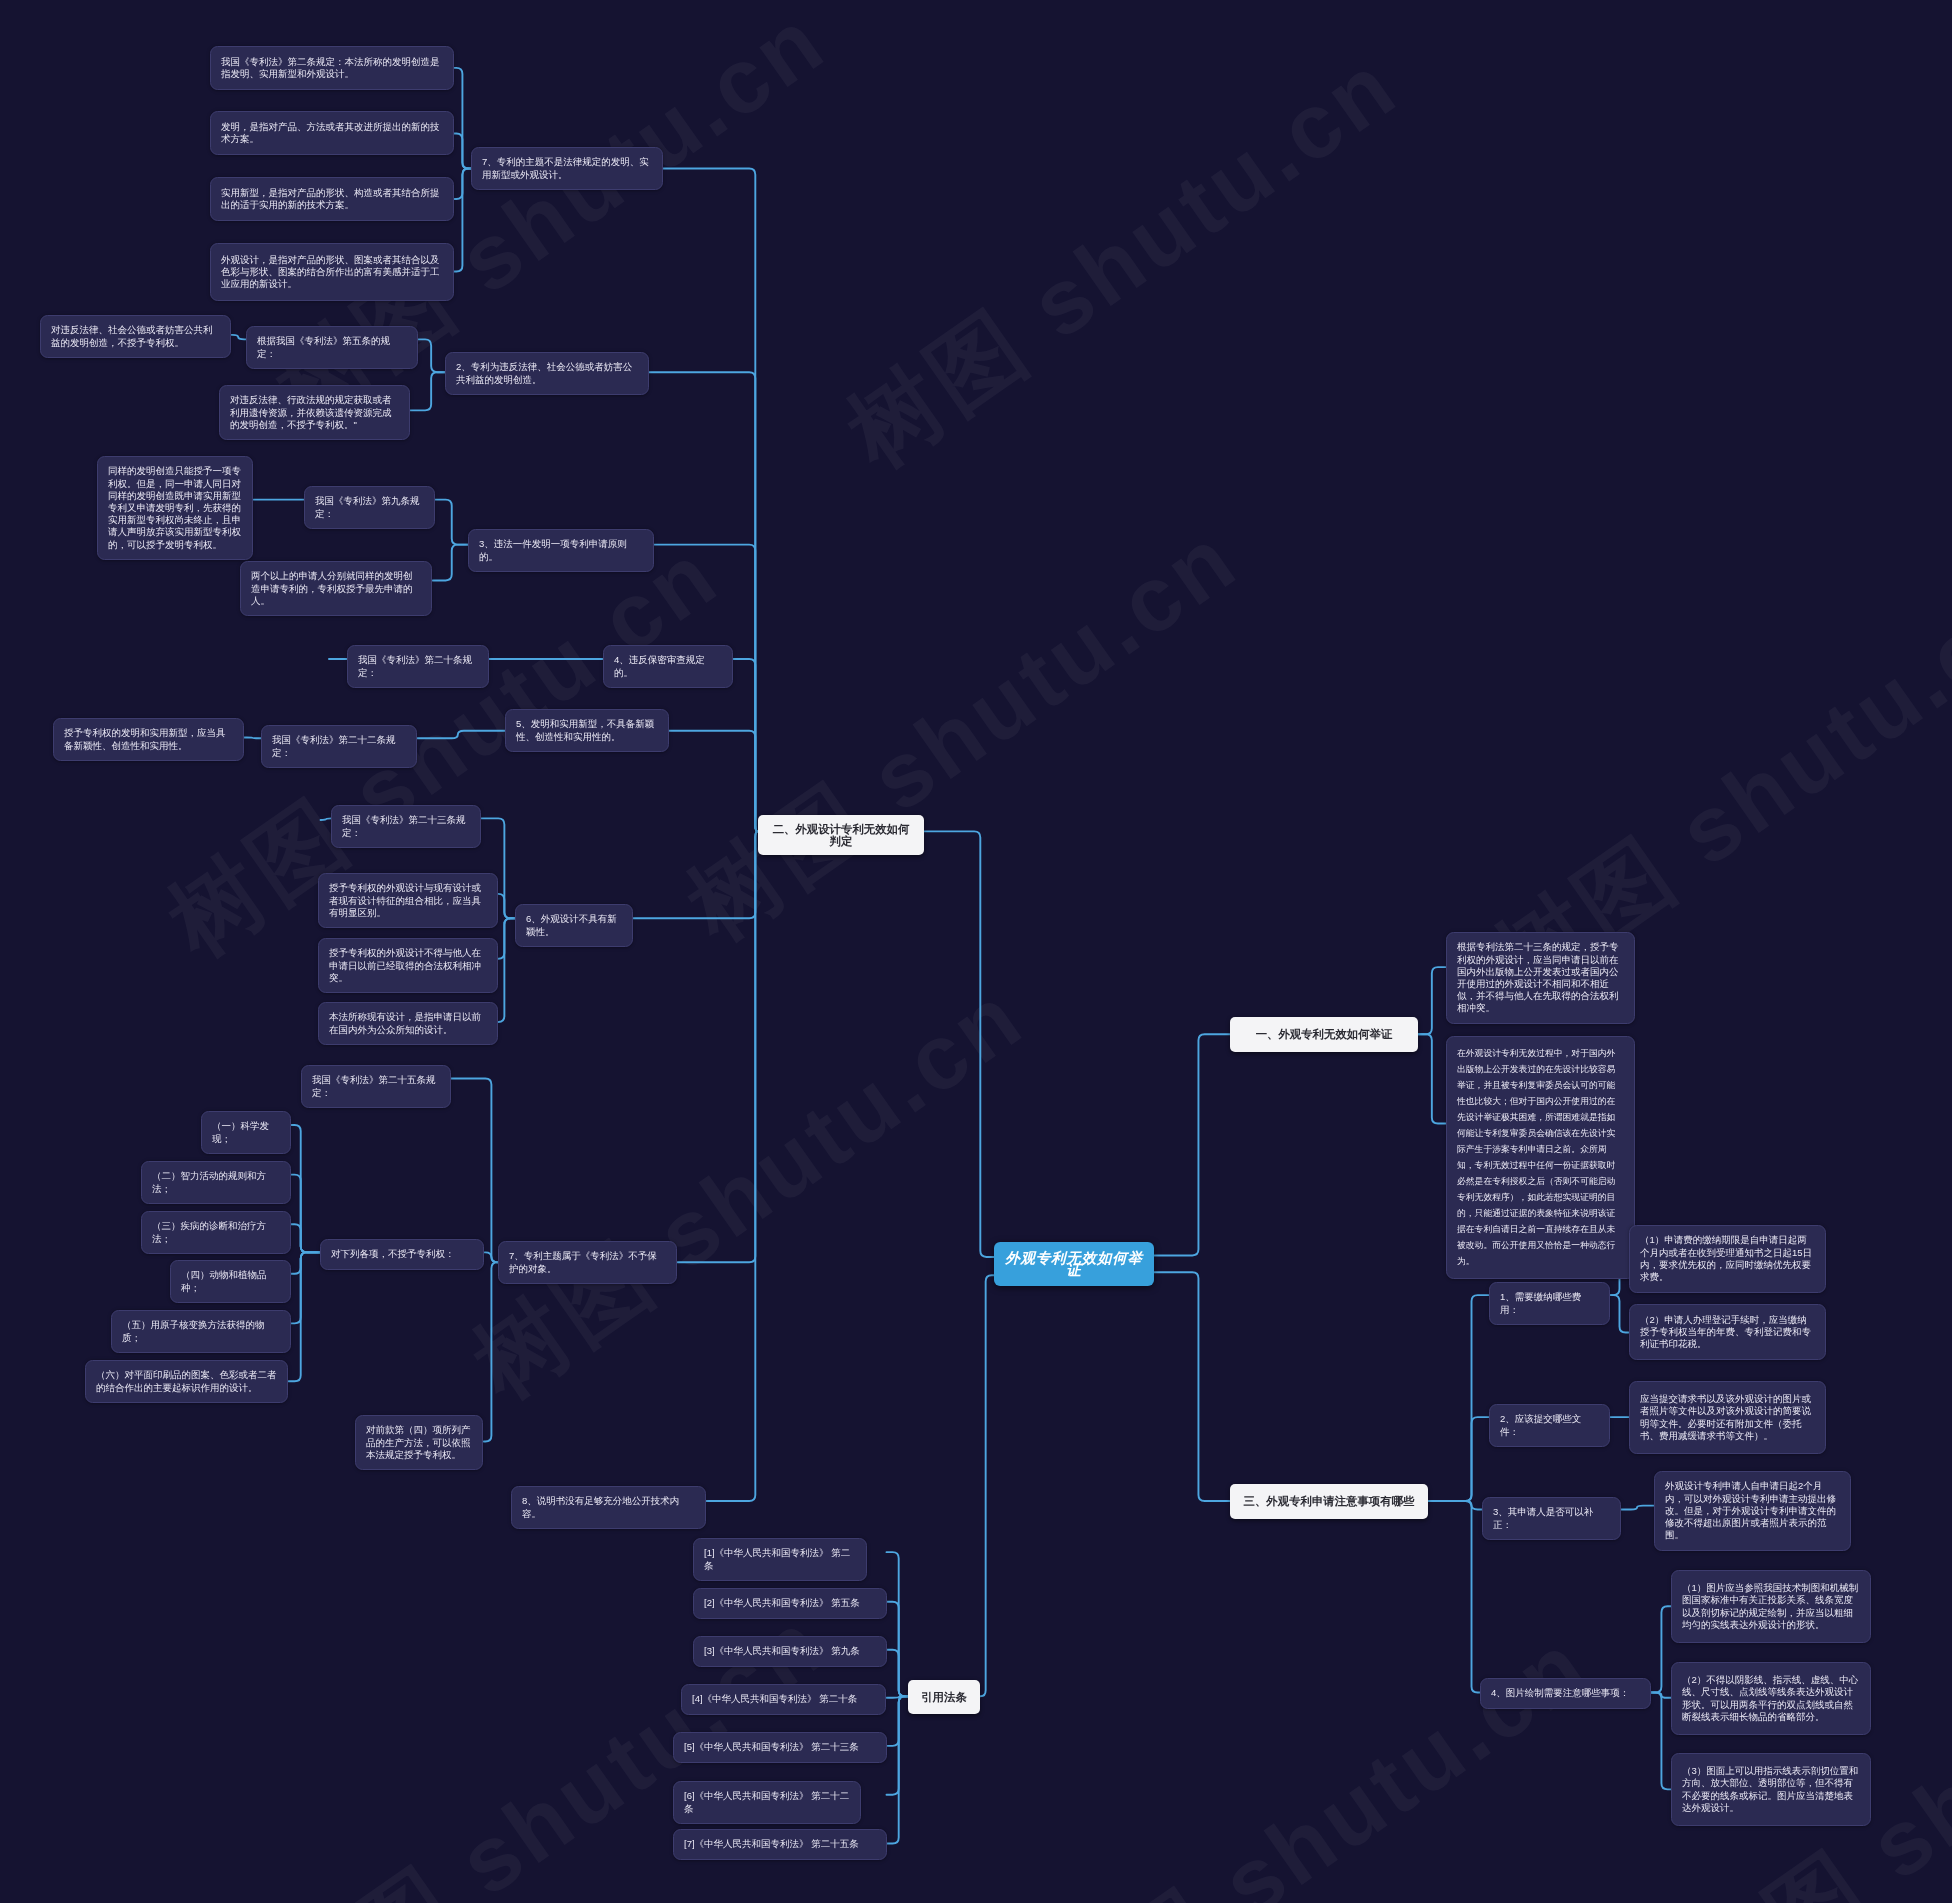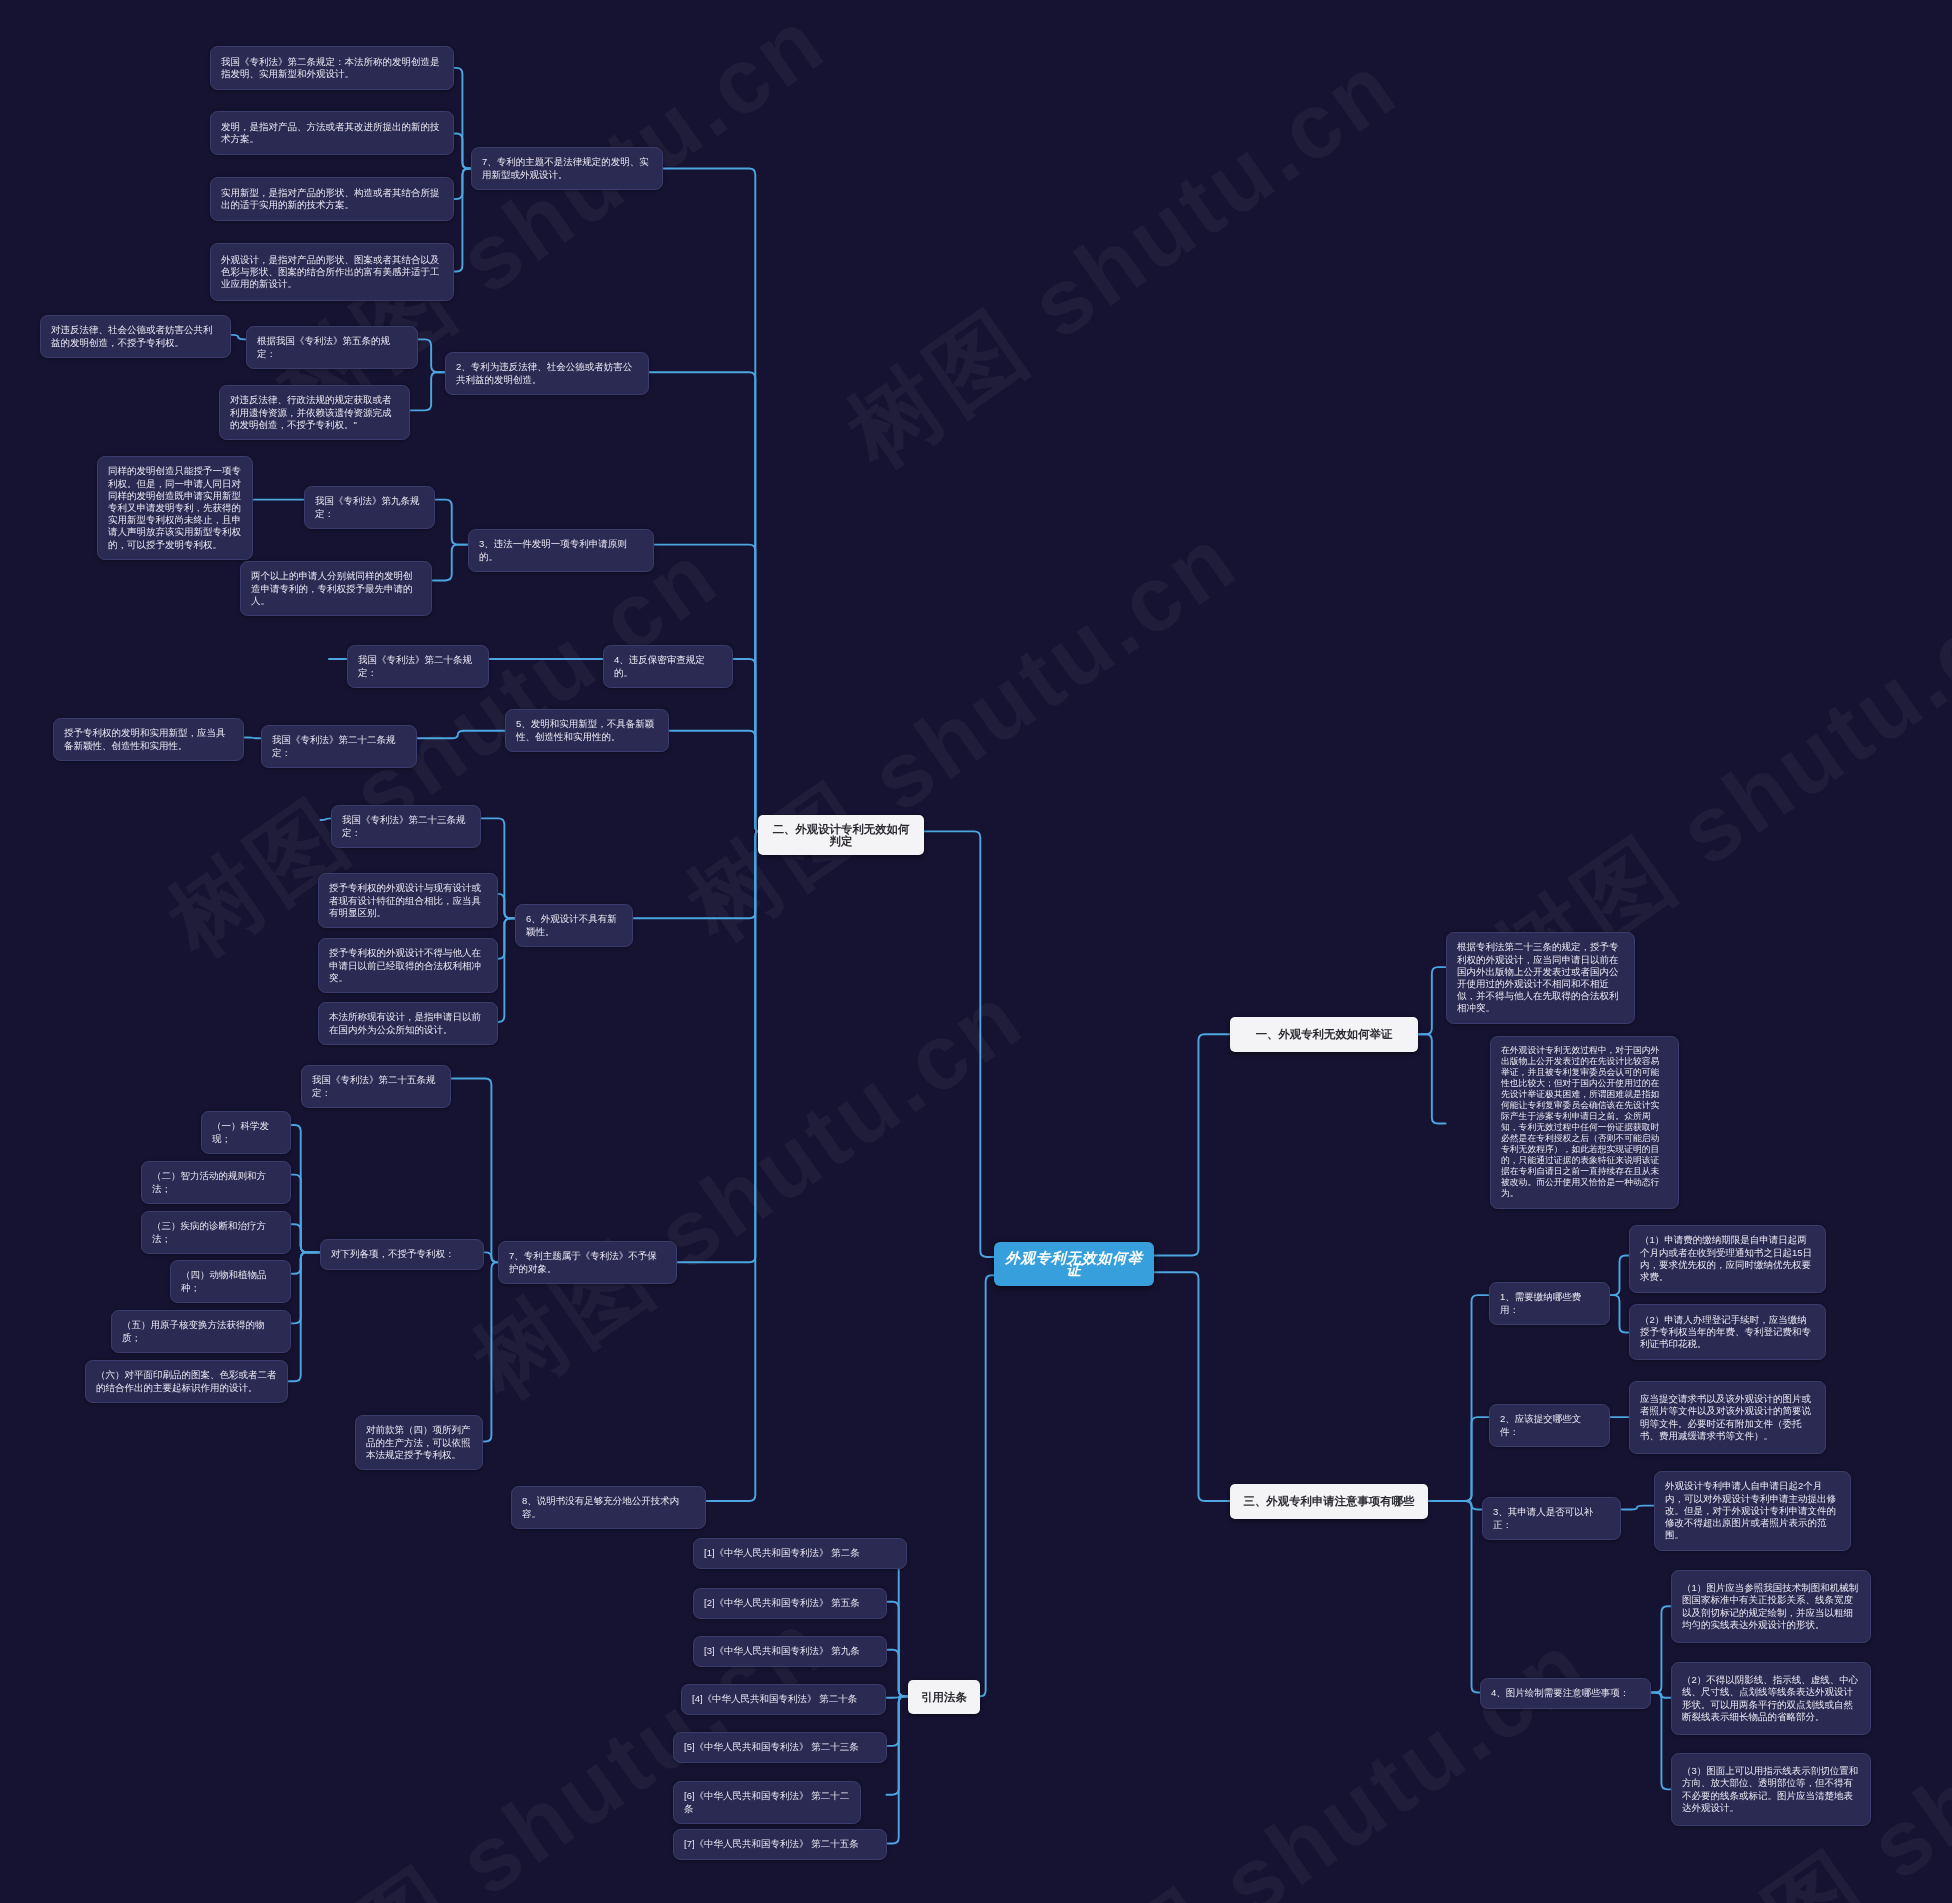--- a/index.html
+++ b/index.html
@@ -10,21 +10,21 @@
   }
   #canvas{position:absolute;inset:0;width:1953px;height:1903px;}
   svg.wires{position:absolute;left:0;top:0;z-index:1;pointer-events:none;}
   .node{
     position:absolute;z-index:2;box-sizing:border-box;
     background:#2b2a52;border:0.8px solid #3d3c6e;border-radius:7.6px;
     color:#eceaf6;font-size:9.5px;line-height:12.2px;padding:8.4px 10px;
     display:flex;align-items:center;word-break:break-all;
     box-shadow:0 0.8px 3.1px rgba(0,0,0,0.35);
   }
-  .node.dense{font-size:8.8px;line-height:11px;margin-left:44px;}
+  .node.dense{font-size:8.8px;line-height:16px;}
   .node.white{
     background:#f4f4f6;border:none;color:#2b2b33;
     font-size:11.4px;font-weight:700;border-radius:5px;
     justify-content:center;text-align:center;padding:7.6px 10.7px;
     box-shadow:0 1.5px 4.6px rgba(0,0,0,0.45);
   }
   .node.root{
     background:#37a0dc;border:none;color:#ffffff;
     font-size:14.5px;font-weight:700;border-radius:6.1px;
     justify-content:center;text-align:center;letter-spacing:0.8px;
@@ -171,21 +171,21 @@
   <div class="node" style="left:1629px;top:1304px;width:197px;min-height:56px">（2）申请人办理登记手续时，应当缴纳授予专利权当年的年费、专利登记费和专利证书印花税。</div>
   <div class="node" style="left:1489px;top:1404px;width:121px;min-height:26px">2、应该提交哪些文件：</div>
   <div class="node" style="left:1629px;top:1381px;width:197px;min-height:73px">应当提交请求书以及该外观设计的图片或者照片等文件以及对该外观设计的简要说明等文件。必要时还有附加文件（委托书、费用减缓请求书等文件）。</div>
   <div class="node" style="left:1482px;top:1497px;width:139px;min-height:26px">3、其申请人是否可以补正：</div>
   <div class="node" style="left:1654px;top:1471px;width:197px;min-height:78px">外观设计专利申请人自申请日起2个月内，可以对外观设计专利申请主动提出修改。但是，对于外观设计专利申请文件的修改不得超出原图片或者照片表示的范围。</div>
   <div class="node" style="left:1480px;top:1678px;width:171px;min-height:29px">4、图片绘制需要注意哪些事项：</div>
   <div class="node" style="left:1671px;top:1570px;width:200px;min-height:73px">（1）图片应当参照我国技术制图和机械制图国家标准中有关正投影关系、线条宽度以及剖切标记的规定绘制，并应当以粗细均匀的实线表达外观设计的形状。</div>
   <div class="node" style="left:1671px;top:1662px;width:200px;min-height:73px">（2）不得以阴影线、指示线、虚线、中心线、尺寸线、点划线等线条表达外观设计形状。可以用两条平行的双点划线或自然断裂线表示细长物品的省略部分。</div>
   <div class="node" style="left:1671px;top:1753px;width:200px;min-height:73px">（3）图面上可以用指示线表示剖切位置和方向、放大部位、透明部位等，但不得有不必要的线条或标记。图片应当清楚地表达外观设计。</div>
 
-  <div class="node" style="left:693px;top:1538px;width:214px;min-height:29px">[1]《中华人民共和国专利法》 第二条</div>
+  <div class="node" style="left:693px;top:1538px;width:174px;min-height:29px">[1]《中华人民共和国专利法》 第二条</div>
   <div class="node" style="left:693px;top:1588px;width:194px;min-height:29px">[2]《中华人民共和国专利法》 第五条</div>
   <div class="node" style="left:693px;top:1636px;width:194px;min-height:29px">[3]《中华人民共和国专利法》 第九条</div>
   <div class="node" style="left:681px;top:1684px;width:205px;min-height:29px">[4]《中华人民共和国专利法》 第二十条</div>
   <div class="node" style="left:673px;top:1732px;width:214px;min-height:29px">[5]《中华人民共和国专利法》 第二十三条</div>
   <div class="node" style="left:673px;top:1781px;width:188px;min-height:29px">[6]《中华人民共和国专利法》 第二十二条</div>
   <div class="node" style="left:673px;top:1829px;width:214px;min-height:29px">[7]《中华人民共和国专利法》 第二十五条</div>
 
 </div>
 
 

